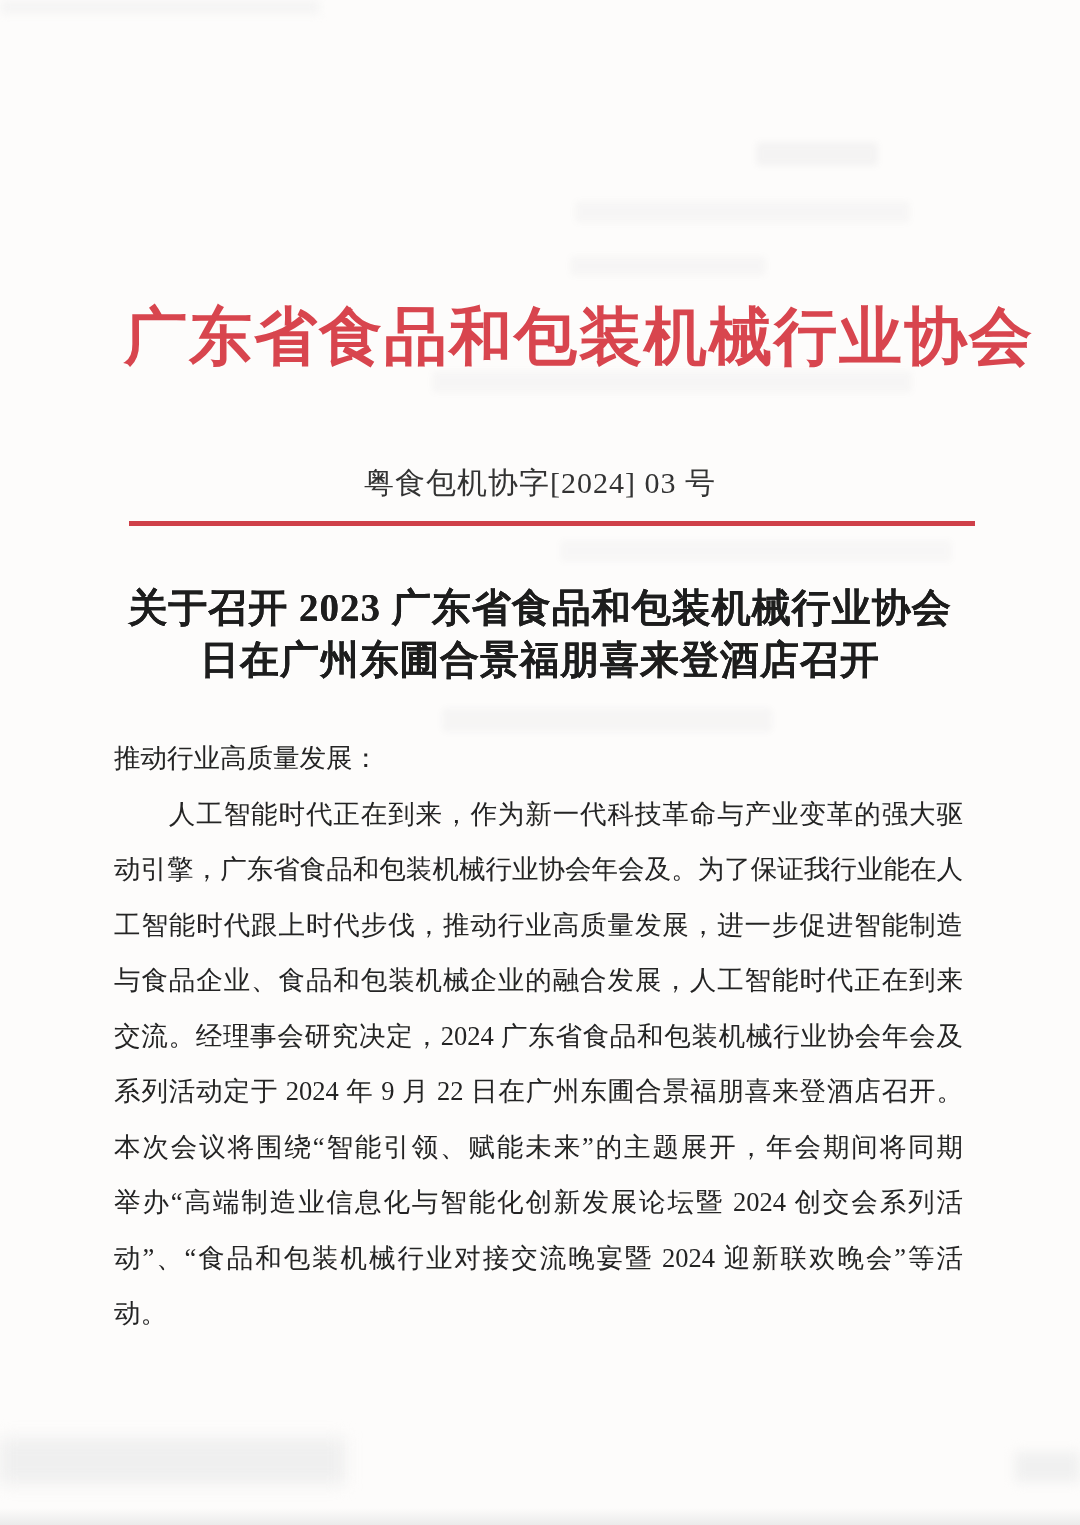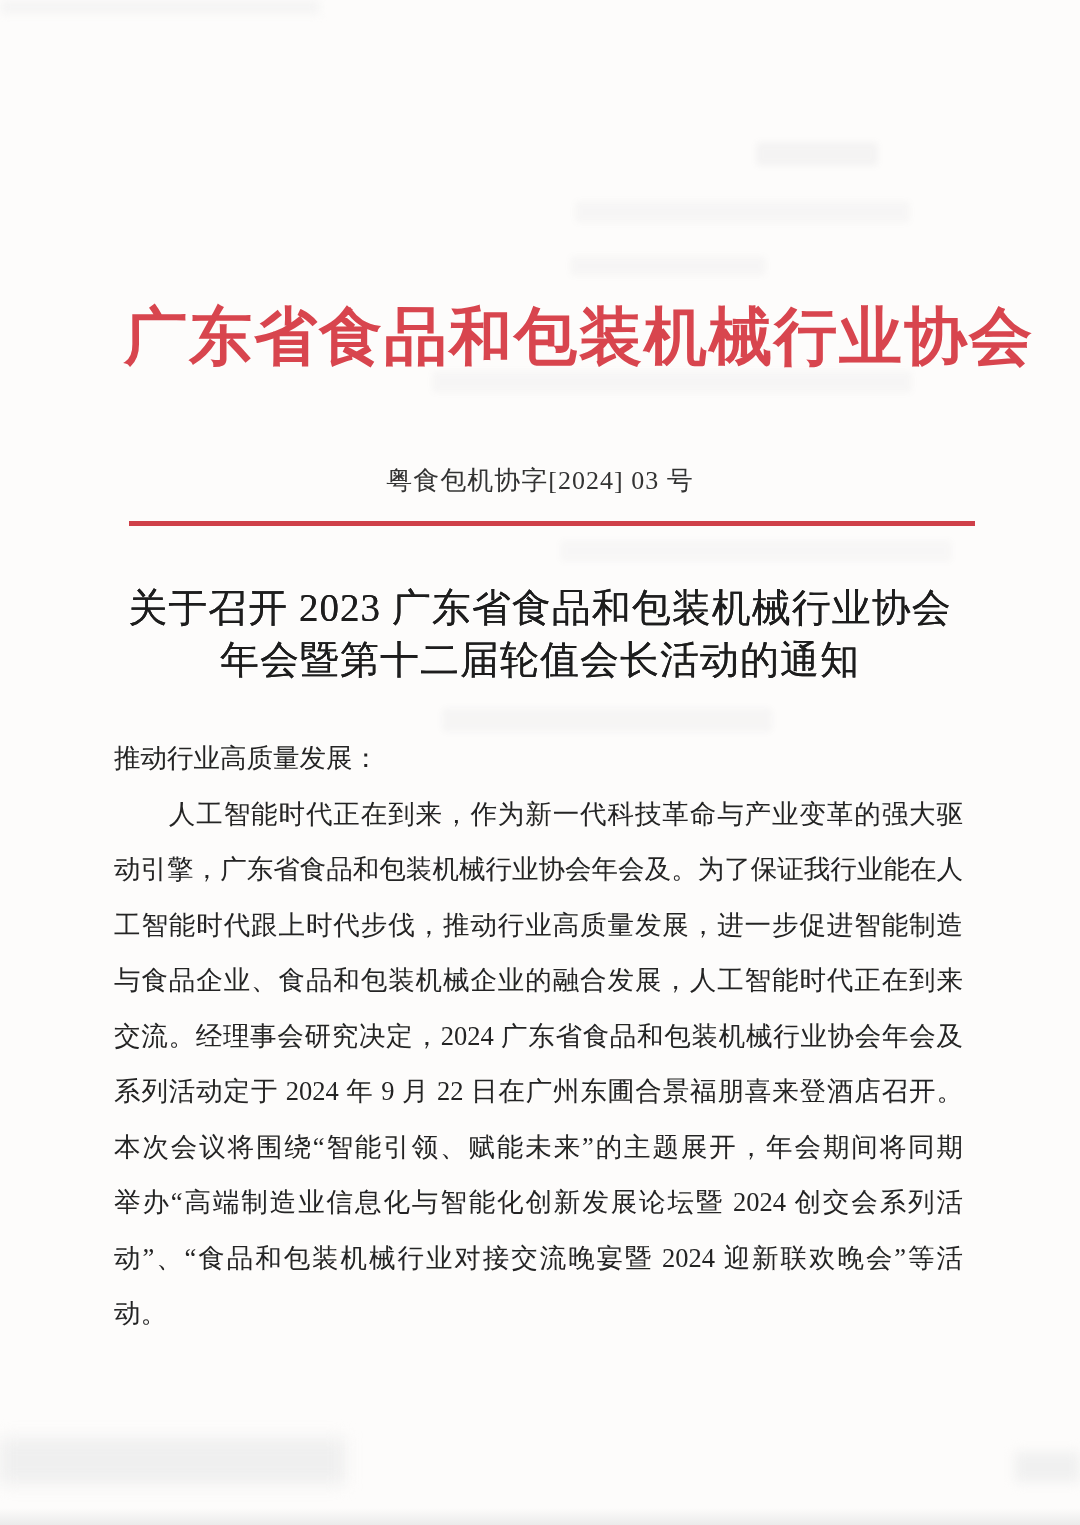--- a/index.html
+++ b/index.html
@@ -34,42 +34,42 @@
     white-space: nowrap;
     color: var(--header-red, #d8454e);
     padding-left: 39px;
   }
   .doc-number {
     position: absolute;
     top: 463px;
     left: 0;
     width: 100%;
     text-align: center;
-    font-size: 26px;
+    font-size: 30px;
     letter-spacing: 1px;
     color: #333333;
   }
   .red-rule {
     position: absolute;
     top: 521px;
     left: 129px;
     width: 846px;
     height: 5px;
     background: var(--rule-red, #cf4049);
   }
 
   
   .notice-title {
     position: absolute;
     top: 582px;
     left: 0;
     width: 100%;
     text-align: center;
     font-size: 39px;
-    font-weight: normal;
+    font-weight: bold;
     line-height: 52px;
     letter-spacing: 1px;
     color: #1d1d1d;
     text-shadow: 0 0 0.6px #1d1d1d;
   }
 
   
   .body-block {
     position: absolute;
     top: 731px;
@@ -143,21 +143,21 @@
   <div class="shade shade-bottom"></div>
 
   <h1 class="org-title">广东省食品和包装机械行业协会</h1>
 
   <div class="doc-number">粤食包机协字[2024] 03 号</div>
 
   <div class="red-rule"></div>
 
   <div class="notice-title">
     <div>关于召开 2023 广东省食品和包装机械行业协会</div>
-    <div>年会暨第十二届轮值会长活动的通知</div>
+    <div>日在广州东圃合景福朋喜来登酒店召开</div>
   </div>
 
   <div class="body-block">
     <div class="line no-fill">推动行业高质量发展：</div>
     <div>
         <div class="line">　　人工智能时代正在到来，作为新一代科技革命与产业变革的强大驱</div>
         <div class="line">动引擎，广东省食品和包装机械行业协会年会及。为了保证我行业能在人</div>
         <div class="line">工智能时代跟上时代步伐，推动行业高质量发展，进一步促进智能制造</div>
         <div class="line">与食品企业、食品和包装机械企业的融合发展，人工智能时代正在到来</div>
         <div class="line">交流。经理事会研究决定，2024 广东省食品和包装机械行业协会年会及</div>

